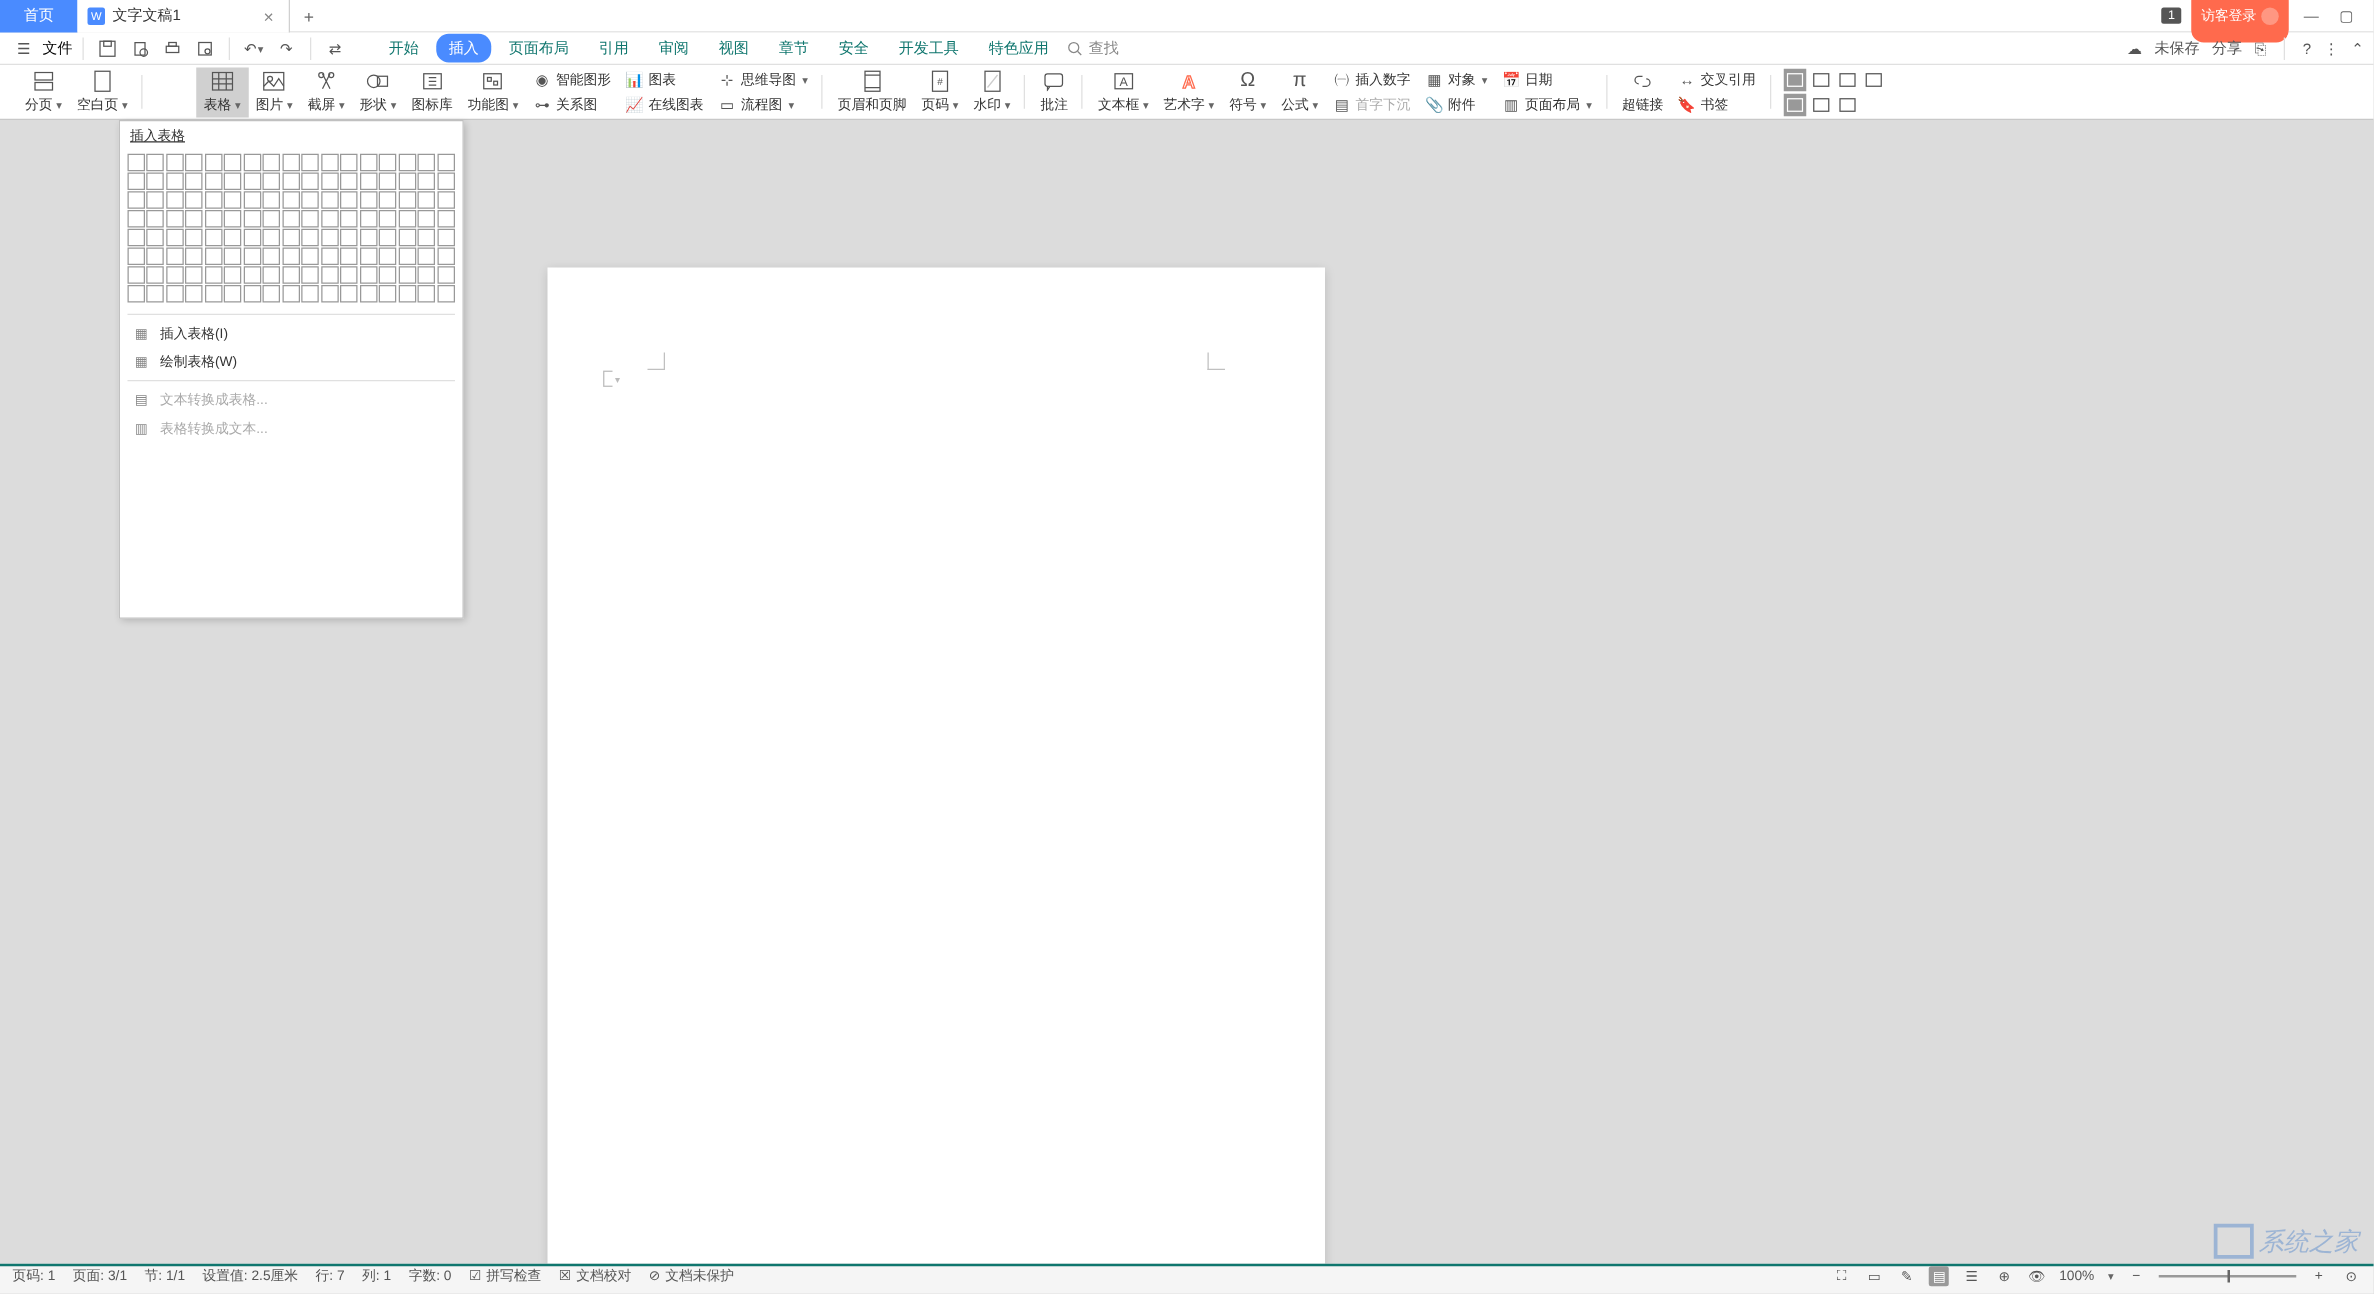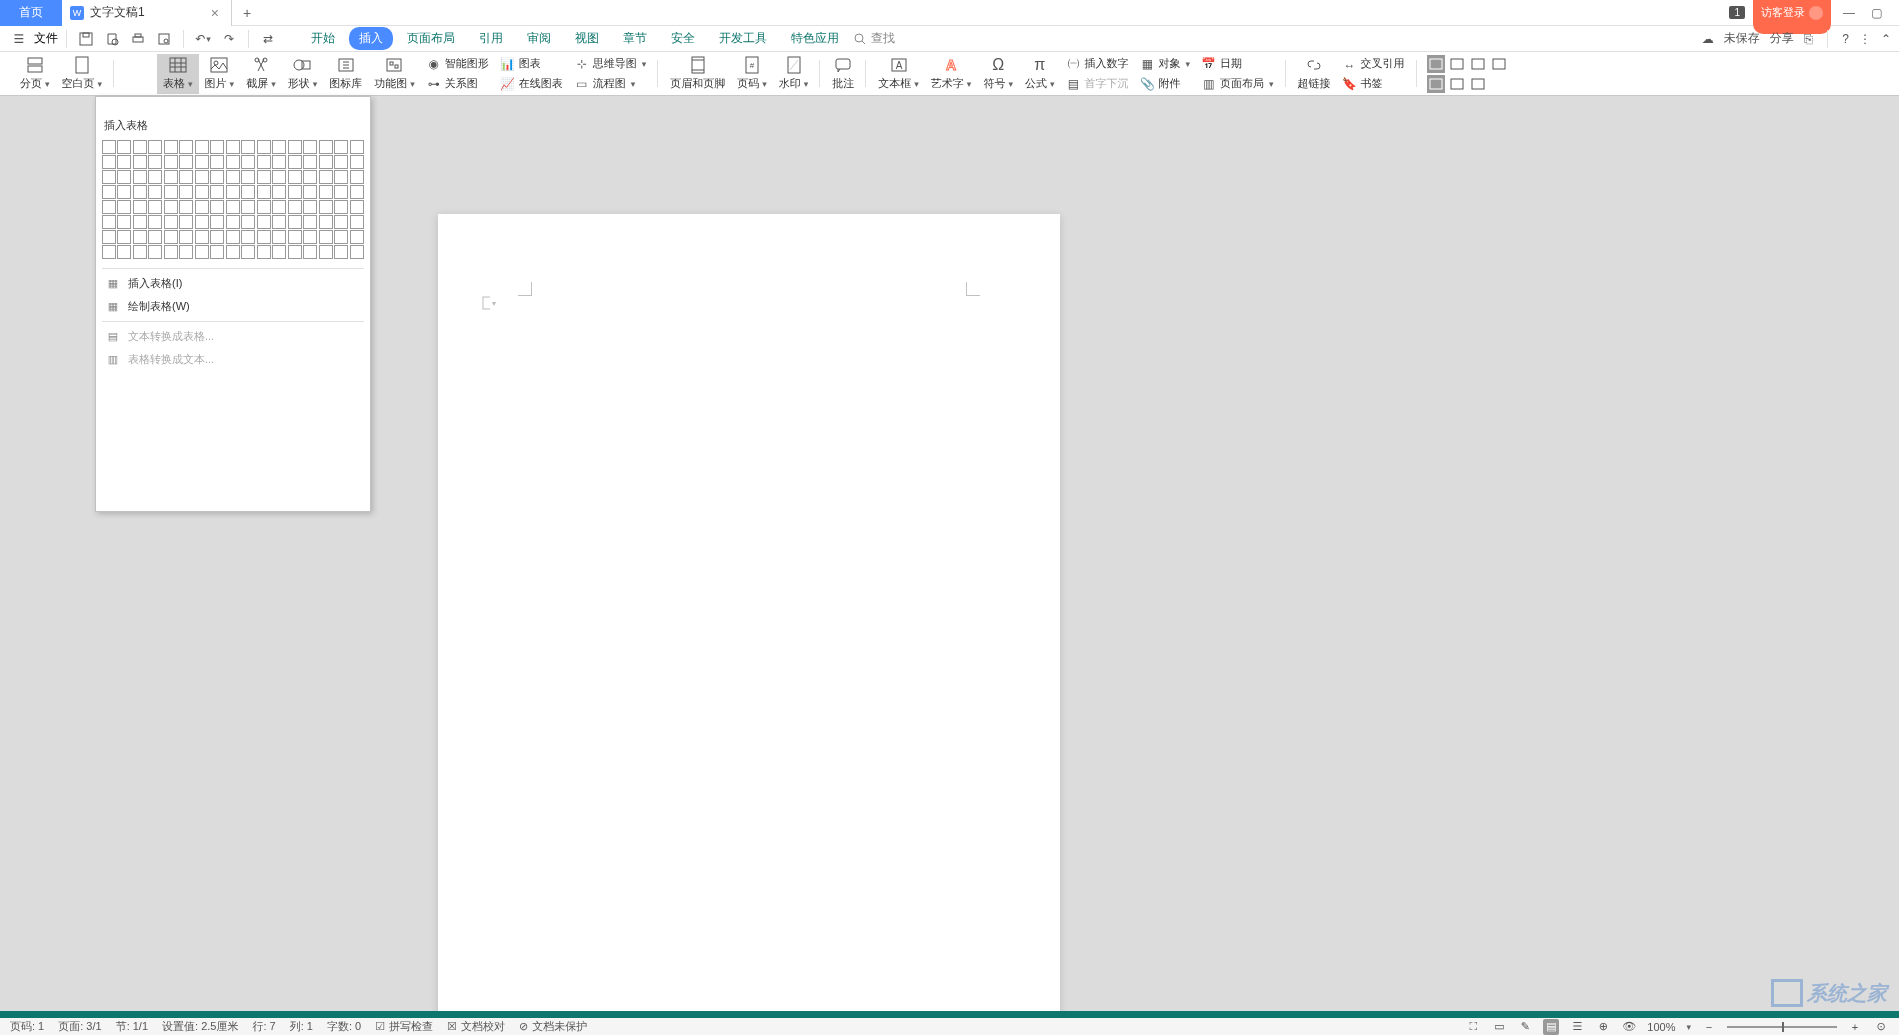--- a/index.html
+++ b/index.html
@@ -45,38 +45,38 @@
 
 .doc-area { position: absolute; top: 96px; bottom: 24px; left: 0; right: 0; background: #dcdcdc; overflow: hidden; }
 .page { position: absolute; left: 438px; top: 118px; width: 622px; height: 880px; background: #fff; box-shadow: 0 2px 8px rgba(0,0,0,0.15); }
 .page-margin-tl { position: absolute; left: 80px; top: 68px; width: 14px; height: 14px; border-left: 1px solid #c0c0c0; border-top: 1px solid #c0c0c0; transform: rotate(180deg);}
 .page-margin-tr { position: absolute; right: 80px; top: 68px; width: 14px; height: 14px; border-right: 1px solid #c0c0c0; border-top: 1px solid #c0c0c0; transform: rotate(180deg);}
 .page-floater { position: absolute; left: 44px; top: 82px; width: 14px; height: 14px; color: #bbb; font-size: 12px; display: flex; align-items: center; }
 .page-floater .dd2 { font-size: 8px; margin-left: 2px; }
 
 
 .table-dropdown { position: absolute; left: 95px; top: 96px; width: 276px; background: #fff; border: 1px solid #c0c0c0; box-shadow: 2px 2px 6px rgba(0,0,0,0.2); z-index: 100; padding-bottom: 140px; }
-.td-title { font-size: 11px; color: #333; padding: 21px 8px 4px; }
+.td-title { font-size: 11px; color: #333; padding: 4px 8px 4px; text-decoration: underline; }
 .td-grid { display: grid; grid-template-columns: repeat(17, 1fr); gap: 1px; padding: 3px 6px 6px; }
 .td-cell { width: 14px; height: 14px; border: 1px solid #999; background: #fff; }
 .td-menu-item { display: flex; align-items: center; gap: 8px; padding: 4px 10px; font-size: 11px; color: #333; }
 .td-menu-item.disabled { color: #aaa; }
 .td-menu-item .mi-icon { width: 14px; height: 14px; display: flex; align-items: center; justify-content: center; color: #888; font-size: 11px; }
 .td-sep { height: 1px; background: #e0e0e0; margin: 3px 6px; }
 
 
-.statusbar { position: absolute; bottom: 0; left: 0; right: 0; height: 24px; background: #f5f5f5; border-top: 7px solid #0f766e; display: flex; align-items: center; padding: 0 10px; font-size: 11px; color: #555; gap: 14px; }
+.statusbar { position: absolute; bottom: 0; left: 0; right: 0; height: 24px; background: #f5f5f5; border-top: 2px solid #0f766e; display: flex; align-items: flex-start; padding: 0 10px; font-size: 11px; color: #555; gap: 14px; }
 .statusbar-right { margin-left: auto; display: flex; align-items: center; gap: 10px; }
 .sb-icon { width: 16px; height: 16px; display: flex; align-items: center; justify-content: center; }
 .sb-icon.active { background: #999; color: #fff; border-radius: 2px; }
 .zoom-slider { width: 110px; height: 2px; background: #999; position: relative; }
 .zoom-slider:before { content: ''; position: absolute; left: 50%; top: -4px; width: 2px; height: 10px; background: #666; }
 
 
-.watermark { position: absolute; right: 12px; bottom: 28px; font-size: 20px; color: rgba(60,120,200,0.4); font-style: italic; font-weight: bold; display: flex; align-items: center; gap: 4px; padding-left: 20px; }
+.watermark { position: absolute; right: 12px; bottom: 28px; font-size: 20px; color: rgba(60,120,200,0.4); font-style: italic; font-weight: normal; display: flex; align-items: center; gap: 4px; padding-left: 20px; }
 .watermark .wm-icon { width: 32px; height: 28px; border: 3px solid rgba(60,120,200,0.4); position: relative; }
 
 svg { display: block; }
 </style>
 </head>
 <body>
 
 <div class="titlebar">
   <div class="tab-home">首页</div>
   <div class="tab-doc">

